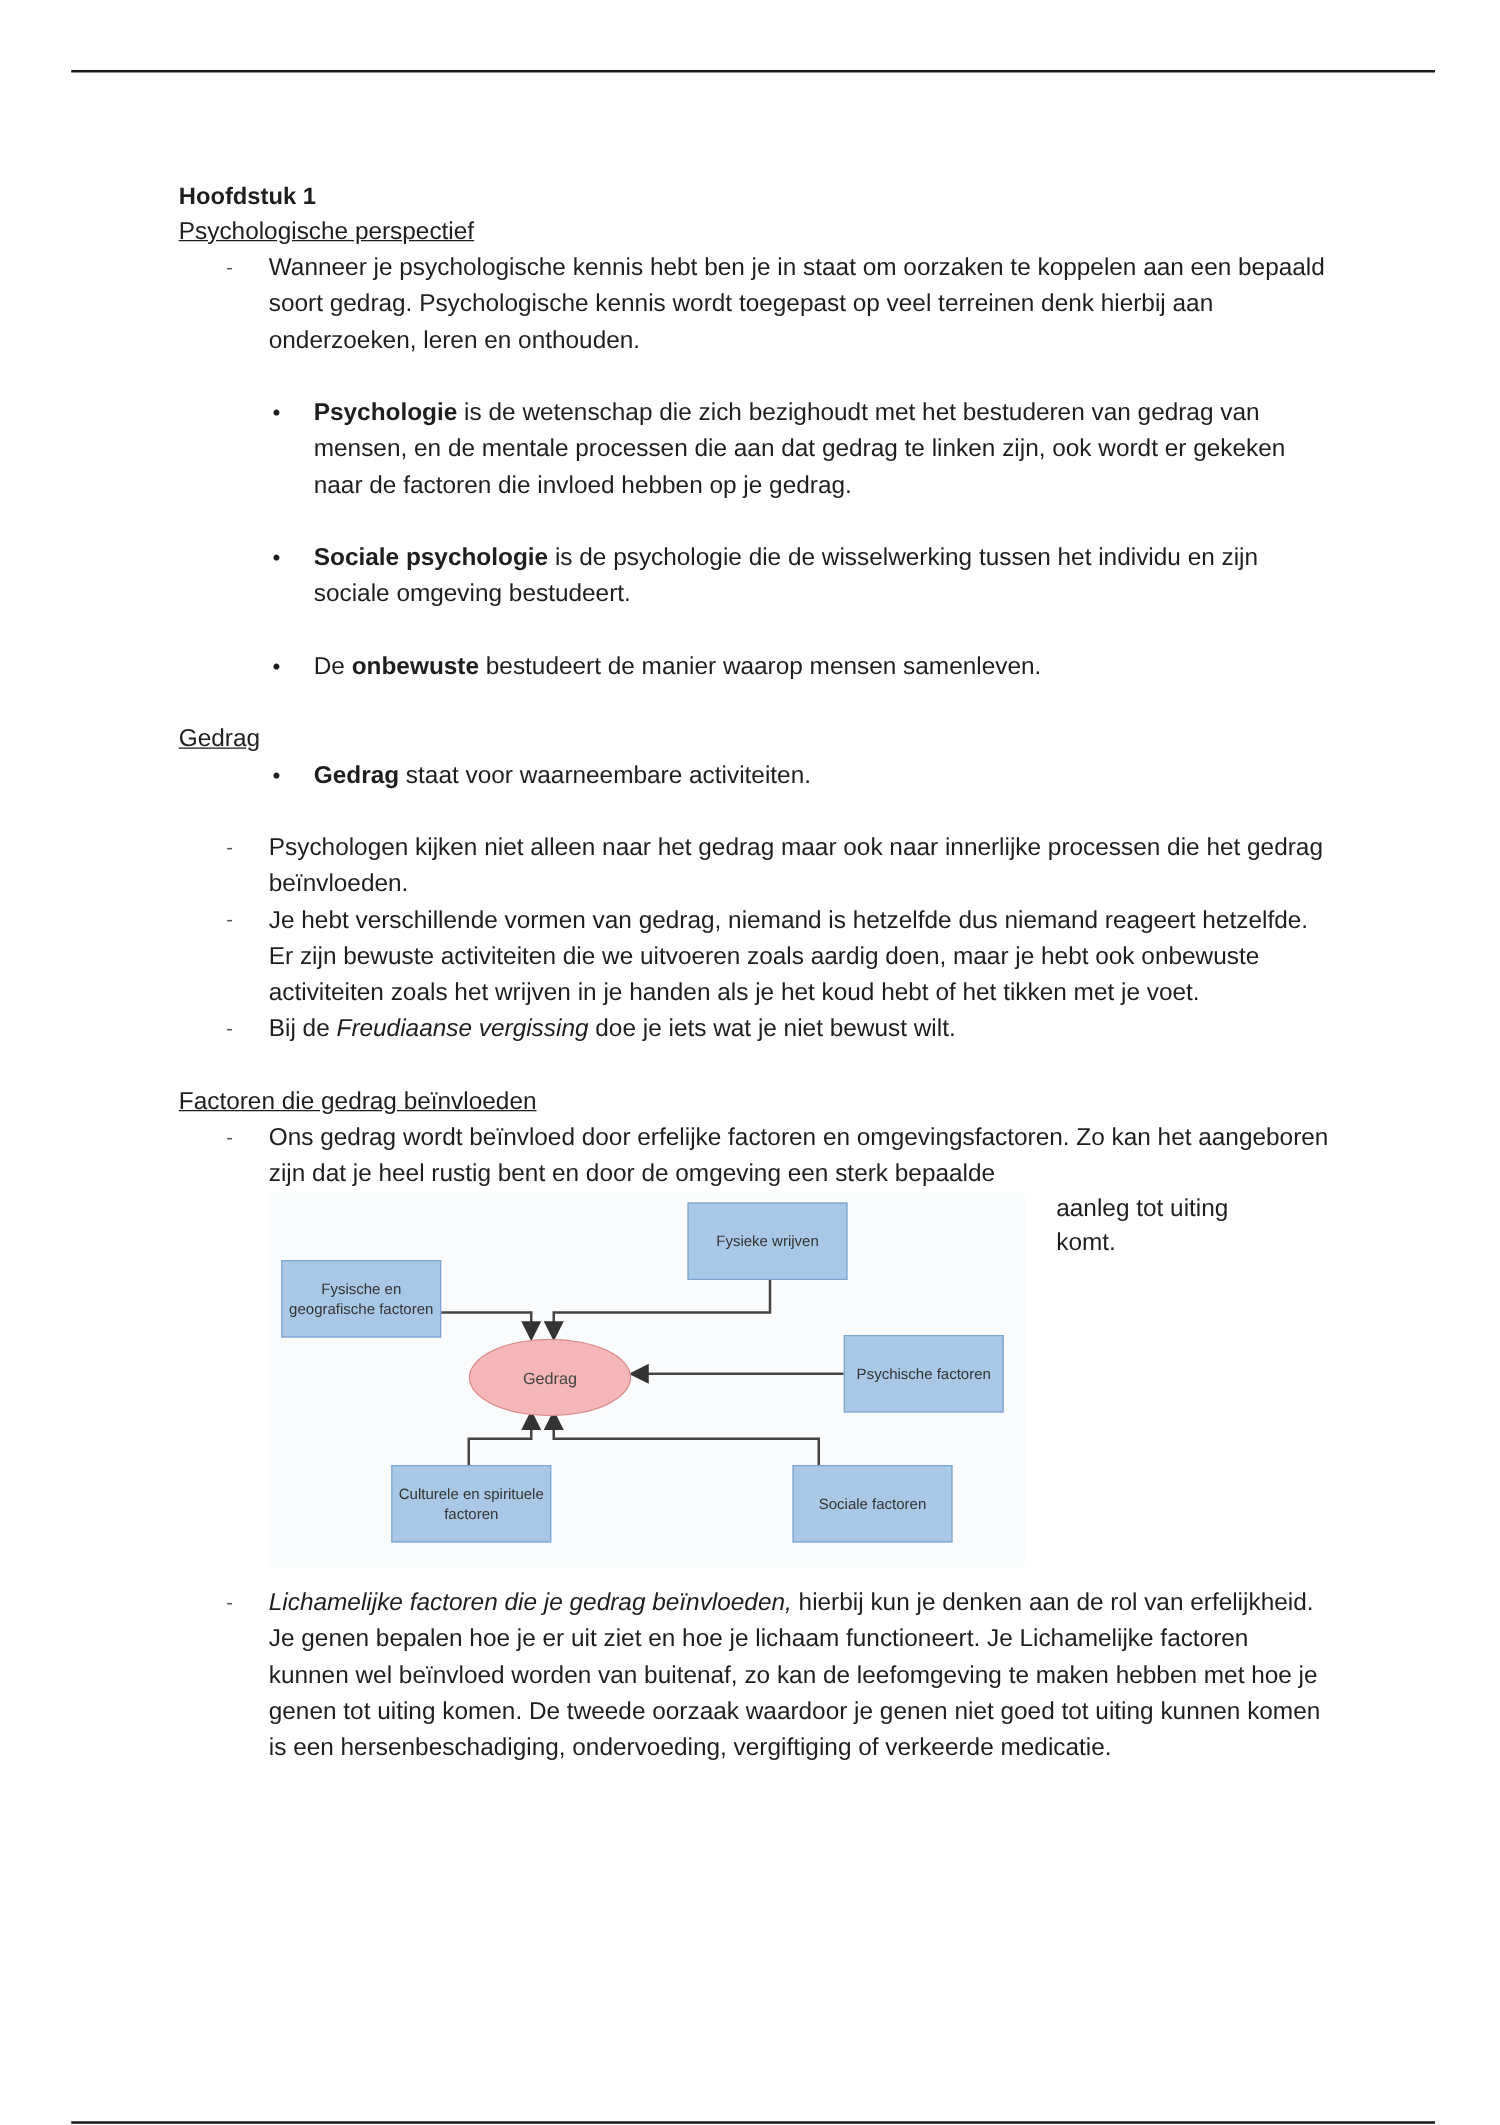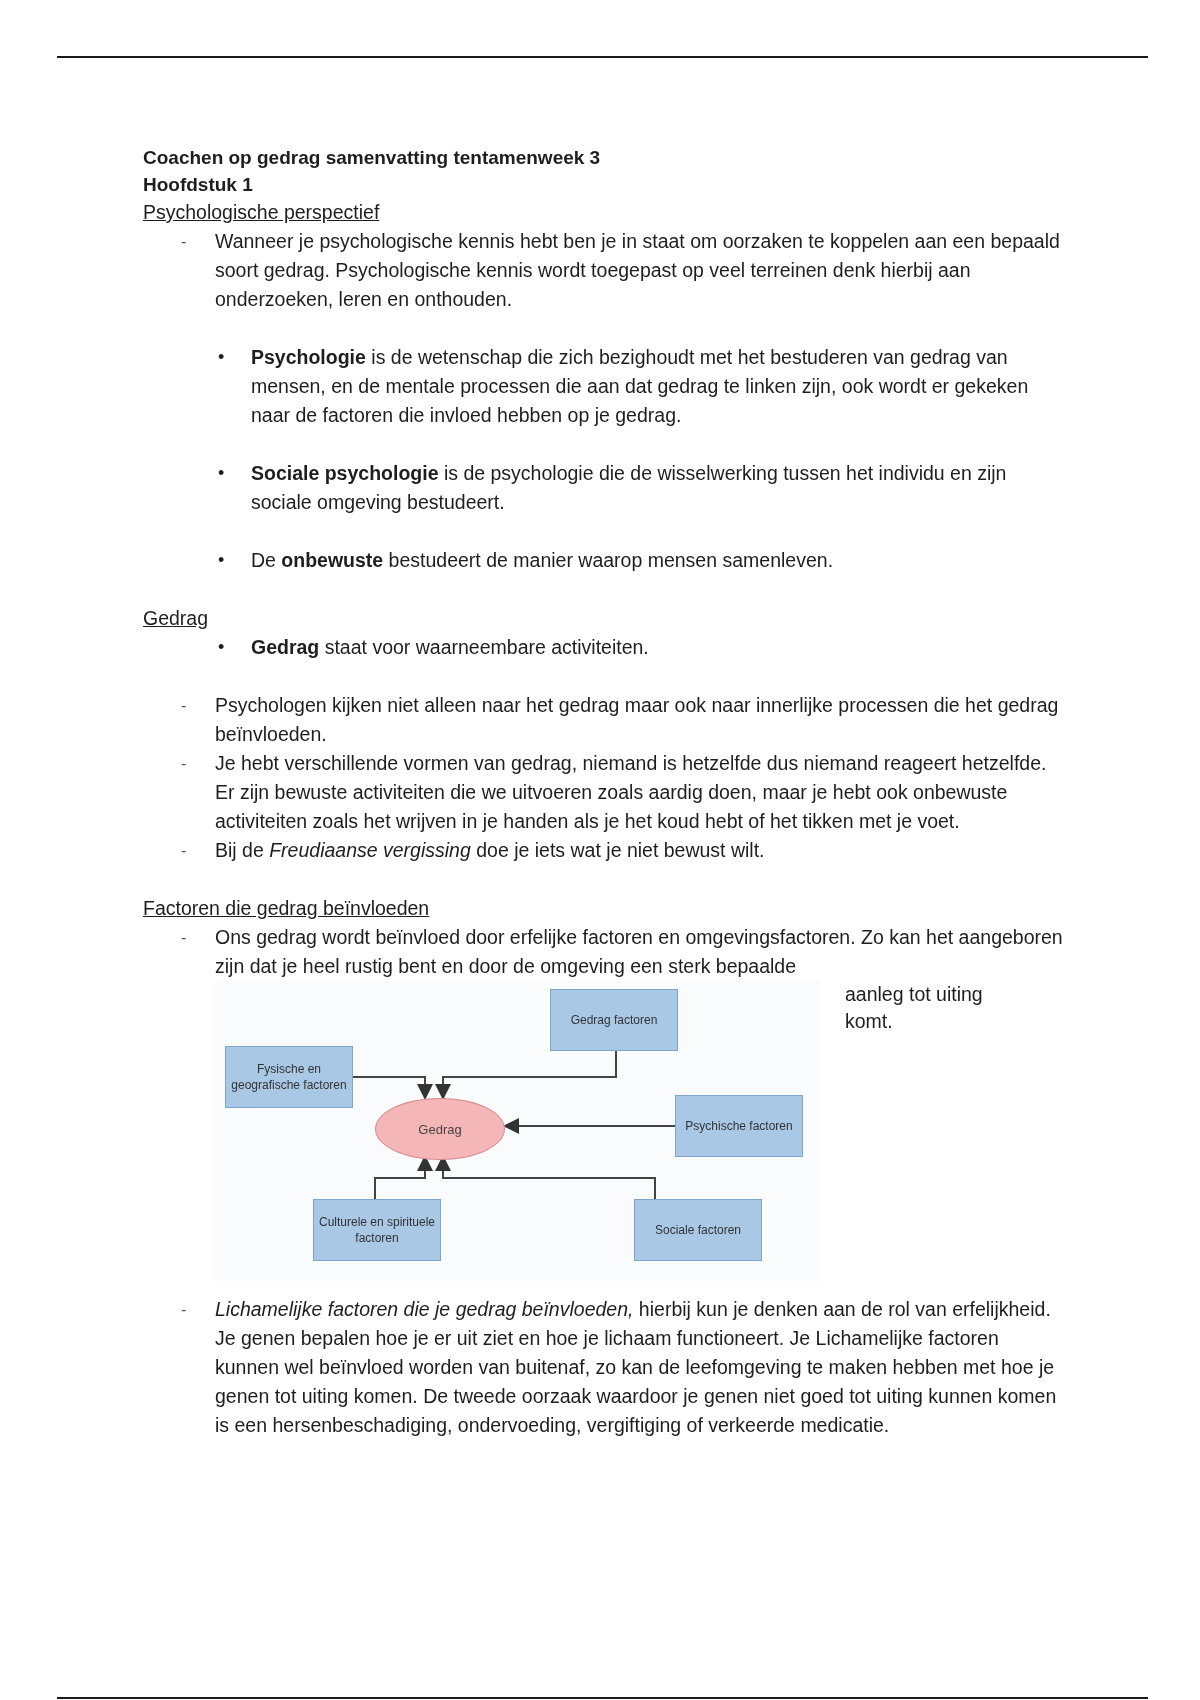--- a/index.html
+++ b/index.html
@@ -51,21 +51,20 @@
     font-size: 13px; color: #444;
   }
   svg.arrows { position: absolute; left: 0; top: 0; }
 </style>
 </head>
 <body>
 
 <div class="rule top"></div>
 
 <div class="content">
-  <div class="title">Coachen op gedrag samenvatting tentamenweek 3</div>
   <div class="title">Hoofdstuk 1</div>
 
   <div class="heading-u">Psychologische perspectief</div>
   <ul class="dash-list">
     <li><span class="dash">-</span><span>Wanneer je psychologische kennis hebt ben je in staat om oorzaken te koppelen aan een bepaald soort gedrag. Psychologische kennis wordt toegepast op veel terreinen denk hierbij aan onderzoeken, leren en onthouden.</span></li>
   </ul>
   <div class="gap-s"></div>
   <ul class="bullet-list">
     <li><span class="dot">•</span><b>Psychologie</b><span> is de wetenschap die zich bezighoudt met het bestuderen van gedrag van mensen, en de mentale processen die aan dat gedrag te linken zijn, ook wordt er gekeken naar de factoren die invloed hebben op je gedrag.</span></li>
     <div class="gap-s"></div>
@@ -106,22 +105,22 @@
 
           <polyline points="401,70 401,96 228,96 228,115" marker-end="url(#ah)"></polyline>
 
           <polyline points="460,145 292,145" marker-end="url(#ah)"></polyline>
 
           <polyline points="160,218 160,197 210,197 210,178" marker-end="url(#ah)"></polyline>
 
           <polyline points="440,218 440,197 228,197 228,178" marker-end="url(#ah)"></polyline>
         </g>
       </svg>
-      <div class="box" style="left:335px; top:8px; width:126px; height:60px;">Gedrag factoren</div>
-      <div class="box" style="left:10px; top:65px; width:126px; height:60px;text-align:center;">Fysische en geografische factoren</div>
+      <div class="box" style="left:335px; top:8px; width:126px; height:60px;">Fysieke wrijven</div>
+      <div class="box" style="left:10px; top:54px; width:126px; height:60px;text-align:center;">Fysische en geografische factoren</div>
       <div class="ellipse" style="left:160px; top:117px; width:128px; height:60px;">Gedrag</div>
       <div class="box" style="left:460px; top:114px; width:126px; height:60px;">Psychische factoren</div>
       <div class="box" style="left:98px; top:218px; width:126px; height:60px;">Culturele en spirituele factoren</div>
       <div class="box" style="left:378px; top:218px; width:126px; height:60px;margin-left:41px;">Sociale factoren</div>
     </div>
     <div class="fig-side">
       <div>aanleg tot uiting</div>
       <div>komt.</div>
     </div>
   </div>

